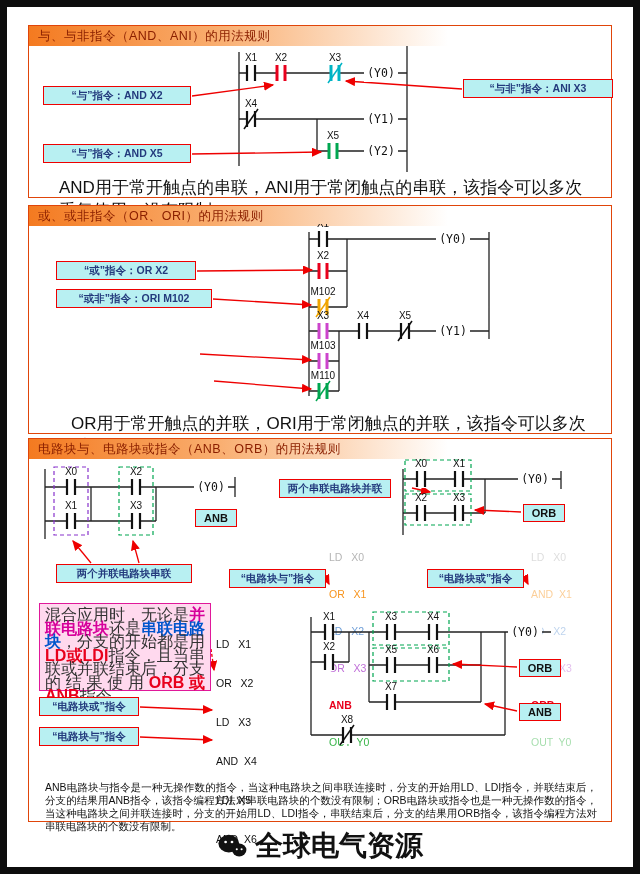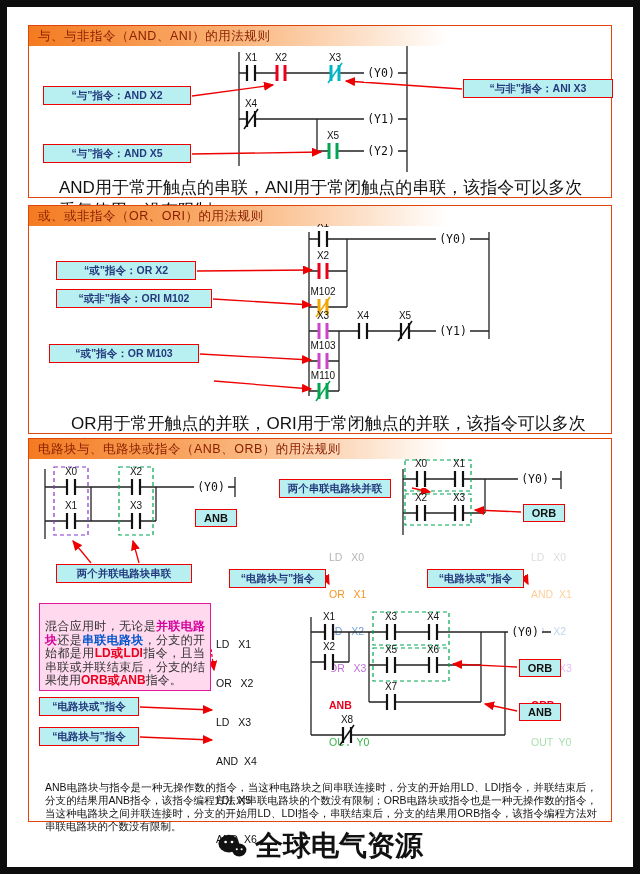--- a/index.html
+++ b/index.html
@@ -16,22 +16,22 @@
          text-align:center;line-height:16px;height:18px;z-index:5}
   .note{position:absolute;color:#111;font-size:17px}
   .note3{position:absolute;color:#111;font-size:10.5px;line-height:13px;text-align:justify}
   .inslist{position:absolute;font-family:Liberation Sans, sans-serif;font-size:10.5px;white-space:pre}
   .inslist.lh13 div{height:13px;line-height:13px}
   .inslist.lh15 div{height:15px;line-height:15px}
   .c-black{color:#111}.c-gray{color:#b5b5b5}.c-orange{color:#f7941d}.c-blue{color:#6f9fd8}
   .c-purple{color:#c06fd8}.c-green{color:#39b54a}
   .c-red{color:#e8001c;font-weight:bold}
   .faded{opacity:.45}
-  .pinkbox{position:absolute;background:#ffd9ee;border:1.5px solid #e0189a;font-size:12px;line-height:13.5px;
-           padding:16px 5px;text-align:justify;color:#333;z-index:5}
+  .pinkbox{position:absolute;background:#ffd9ee;border:1.5px solid #e0189a;font-size:16px;line-height:13.5px;
+           padding:4px 5px;text-align:justify;color:#333;z-index:5}
   .pm{color:#d6009a;font-weight:bold}.pb{color:#0055cc;font-weight:bold}.pr{color:#e8001c;font-weight:bold}
   svg.lad{position:absolute;left:0;z-index:1}
   .w{stroke:#222;stroke-width:1.3;fill:none}
   .rl{stroke:#e00;stroke-width:1.3;fill:none}
   .rld{stroke:#e00;stroke-width:1.3;fill:none;stroke-dasharray:3 2}
   .dashp{stroke:#8833cc;stroke-dasharray:4 3;fill:none;stroke-width:1.2}
   .dashg{stroke:#00a650;stroke-dasharray:4 3;fill:none;stroke-width:1.2}
   .cl{font:10px "Liberation Sans",sans-serif;text-anchor:middle;fill:#111}
   .coil{font:11.5px "DejaVu Sans Mono",monospace;text-anchor:middle;fill:#111}
   .footer{position:absolute;left:28px;top:828px;width:584px;height:36px;display:flex;align-items:center;justify-content:center;gap:8px}
@@ -175,21 +175,20 @@
           <rect x="-17" y="-9" width="34" height="18" fill="#fff"></rect>
           <text class="coil" y="4">(Y0)</text>
         </g>
       <g transform="translate(424,107)">
           <rect x="-17" y="-9" width="34" height="18" fill="#fff"></rect>
           <text class="coil" y="4">(Y1)</text>
         </g>
     </svg>
     <div class="callout" style="left:27px;top:55px;width:140px">“或”指令：OR  X2</div>
     <div class="callout" style="left:27px;top:83px;width:156px">“或非”指令：ORI  M102</div>
-    <div class="callout" style="left:20px;top:138px;width:150px">“或”指令：OR  M103</div>
     <div class="note" style="left:42px;top:206px;width:520px">OR用于常开触点的并联，ORI用于常闭触点的并联，该指令可以多次重复使用，没有限制。</div>
   </section>
 
   <section class="sec" style="top:438px;height:384px">
     <div class="sec-hd">电路块与、电路块或指令（ANB、ORB）的用法规则</div>
     <svg class="lad" style="top:18px" width="584" height="364" viewBox="0 0 584 364">
       <defs>
           <marker id="a3" markerWidth="9" markerHeight="9" refX="7" refY="3.5" orient="auto">
             <path d="M0,0L8,3.5L0,7Z" fill="#e00"></path>
           </marker>

